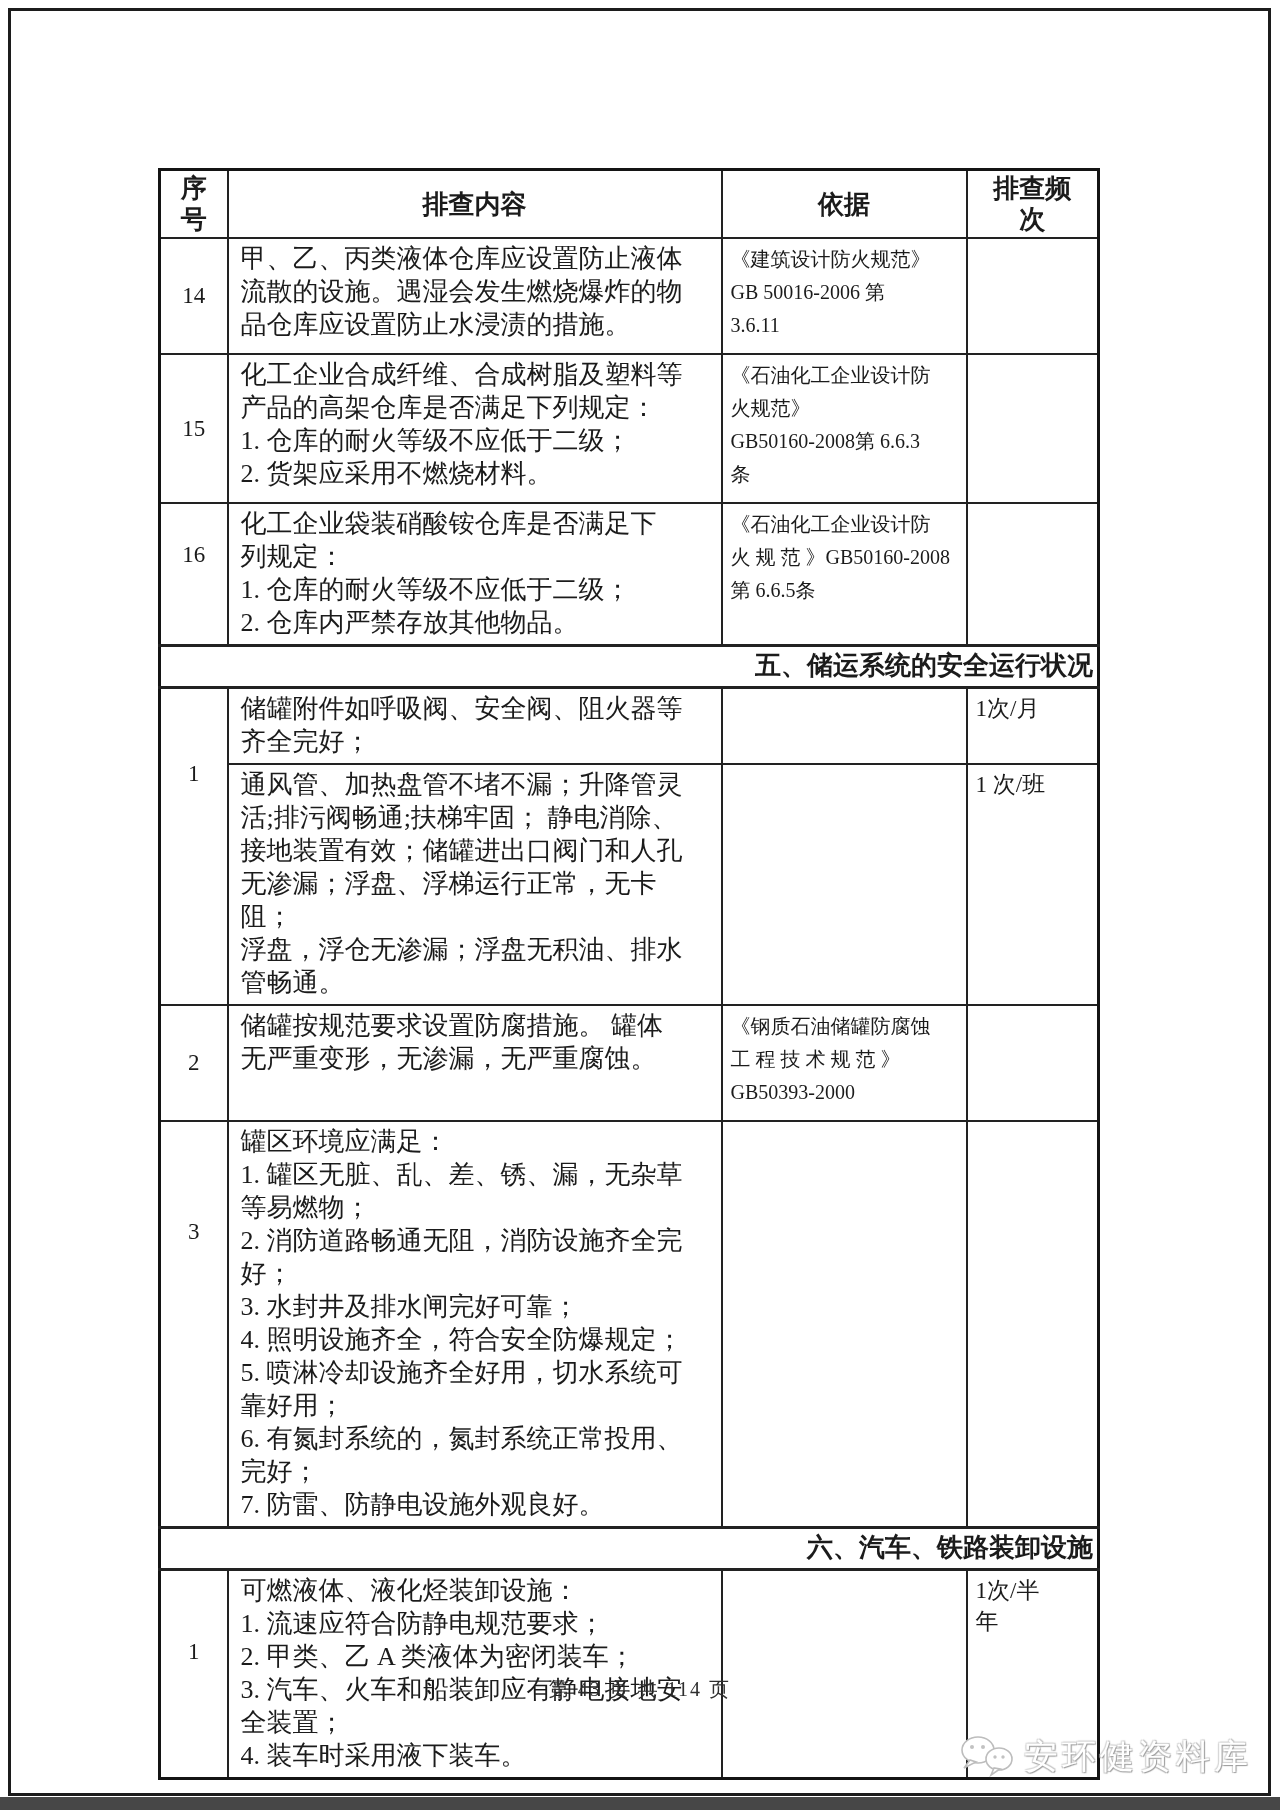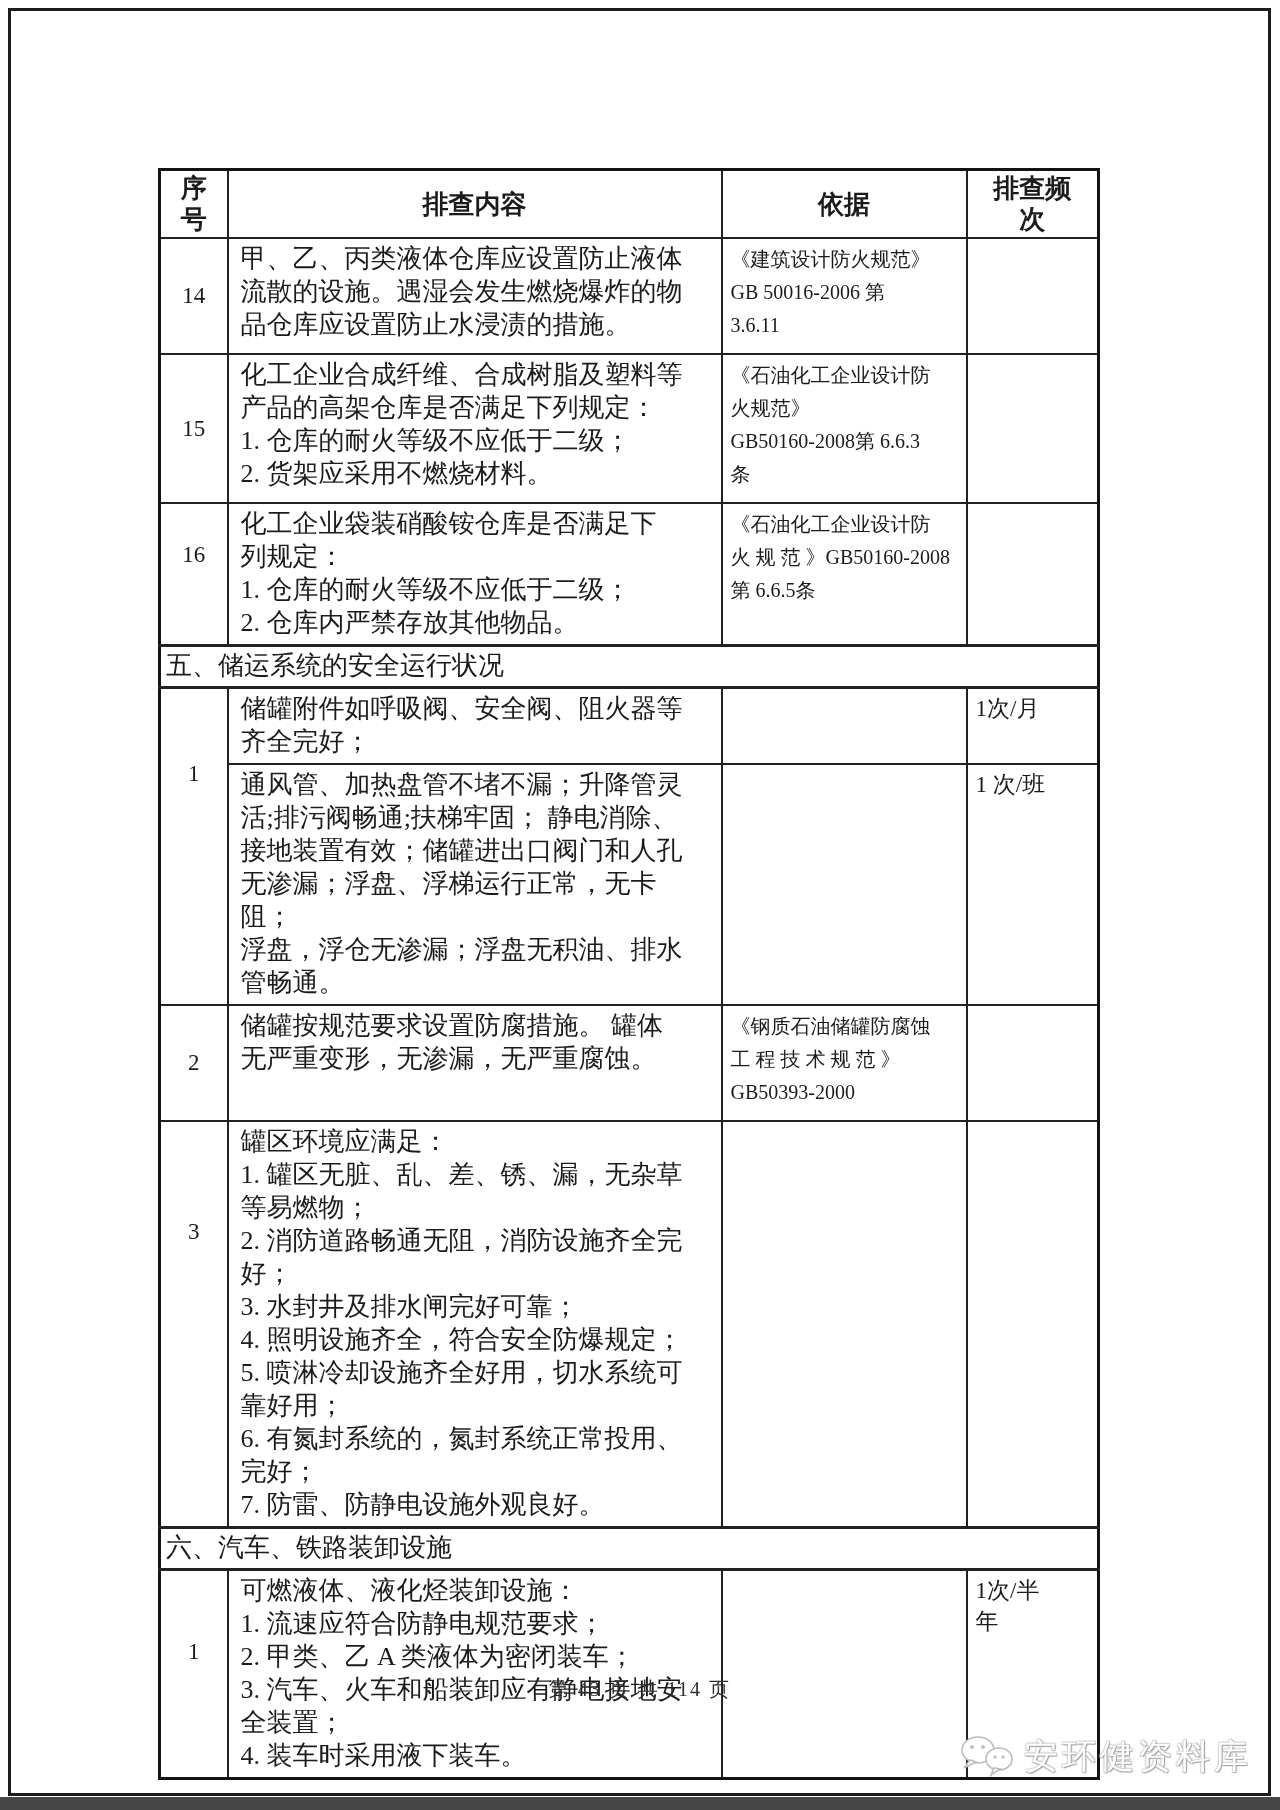--- a/index.html
+++ b/index.html
@@ -51,23 +51,23 @@
   }
   td.basis{
     font-size:20px;line-height:33px;
     text-align:left;padding:4px 4px 11px 8px;
   }
   td.freq{
     font-size:23px;line-height:31px;
     text-align:left;padding:4px 4px 4px 8px;
   }
   tr.section-row td{
-    font-weight:normal;font-size:26px;line-height:32px;
+    font-weight:bold;font-size:26px;line-height:32px;
     padding:3px 4px 4px 5px;
-    border-top-width:3px;border-bottom-width:3px;
+    border-top-width:3px;border-bottom-width:3px;text-align:right;
   }
   .page-footer{
     position:absolute;left:0;right:0;top:1676px;
     text-align:center;
     font-size:20px;letter-spacing:2px;color:#2e2e2e;
   }
   .watermark{
     position:absolute;right:28px;top:1732px;
     display:flex;align-items:center;gap:6px;
   }

